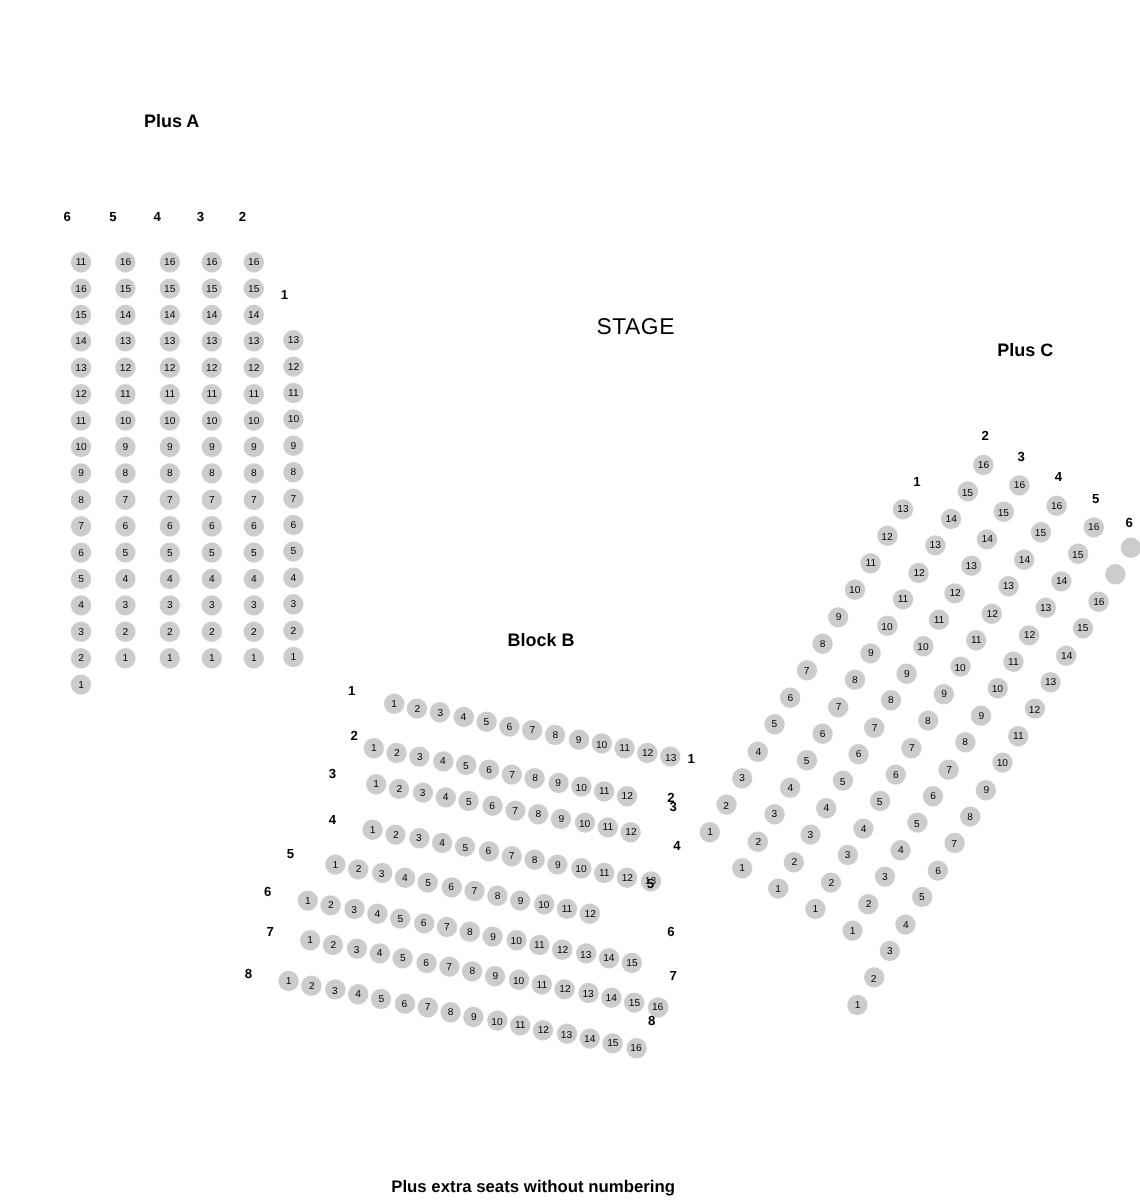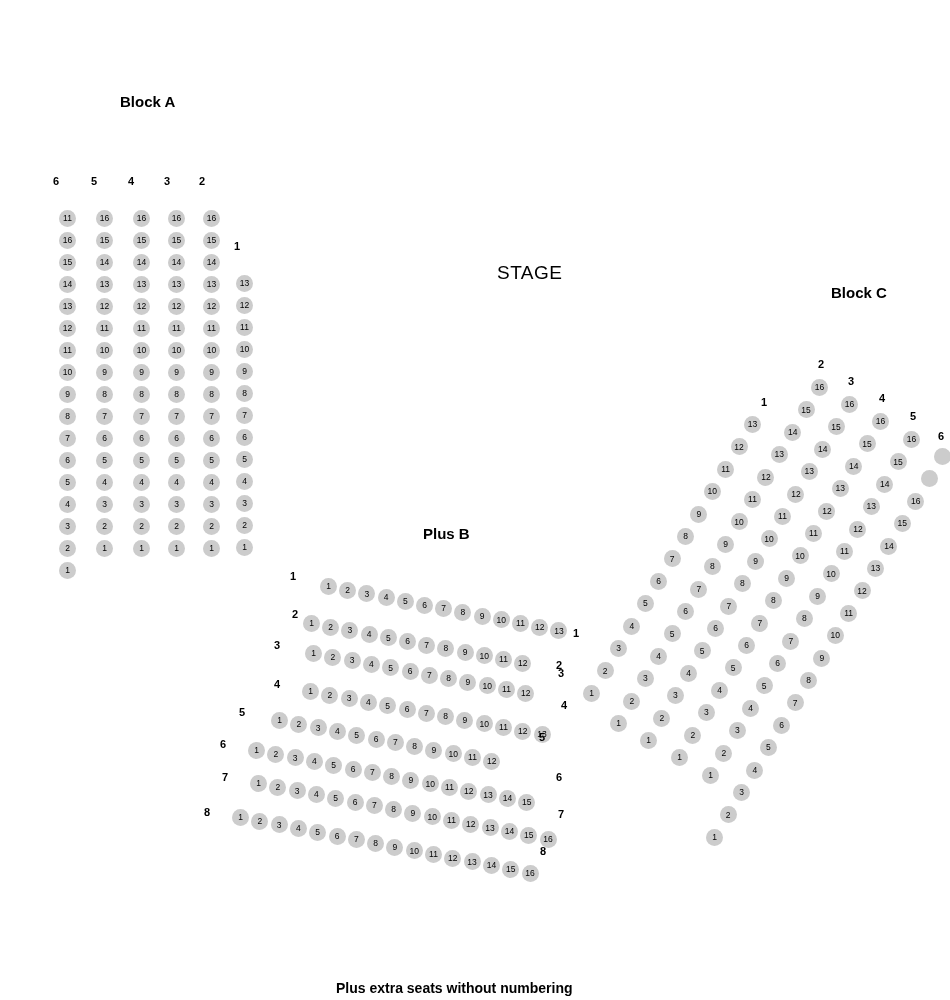--- a/index.html
+++ b/index.html
@@ -62,21 +62,21 @@
   }
   .seat.blank {
     color: transparent;
   }
 </style>
 </head>
 <body>
 
 <div id="stage-map">
     <div class="label stage-label" style="left: 497px; top: 262px;">STAGE</div>
-    <div class="label block-title" style="left: 120px; top: 93px;">Block A</div>
+    <div class="label block-title" style="left: 120px; top: 93px;">Plus A</div>
     <div class="label row-label" style="left: 53px; top: 175px;">6</div>
     <div class="seat" style="left: 59px; top: 210px;">11</div>
     <div class="seat" style="left: 59px; top: 232px;">16</div>
     <div class="seat" style="left: 59px; top: 254px;">15</div>
     <div class="seat" style="left: 59px; top: 276px;">14</div>
     <div class="seat" style="left: 59px; top: 298px;">13</div>
     <div class="seat" style="left: 59px; top: 320px;">12</div>
     <div class="seat" style="left: 59px; top: 342px;">11</div>
     <div class="seat" style="left: 59px; top: 364px;">10</div>
     <div class="seat" style="left: 59px; top: 386px;">9</div>
@@ -163,21 +163,21 @@
     <div class="seat" style="left: 236px; top: 341px;">10</div>
     <div class="seat" style="left: 236px; top: 363px;">9</div>
     <div class="seat" style="left: 236px; top: 385px;">8</div>
     <div class="seat" style="left: 236px; top: 407px;">7</div>
     <div class="seat" style="left: 236px; top: 429px;">6</div>
     <div class="seat" style="left: 236px; top: 451px;">5</div>
     <div class="seat" style="left: 236px; top: 473px;">4</div>
     <div class="seat" style="left: 236px; top: 495px;">3</div>
     <div class="seat" style="left: 236px; top: 517px;">2</div>
     <div class="seat" style="left: 236px; top: 539px;">1</div>
-    <div class="label block-title" style="left: 423px; top: 525px;">Plus B</div>
+    <div class="label block-title" style="left: 423px; top: 525px;">Block B</div>
     <div class="label row-label" style="left: 290px; top: 570px;">1</div>
     <div class="label row-label" style="left: 573px; top: 627px;">1</div>
     <div class="seat" style="left: 320px; top: 578px;">1</div>
     <div class="seat" style="left: 339.2px; top: 581.7px;">2</div>
     <div class="seat" style="left: 358.4px; top: 585.4px;">3</div>
     <div class="seat" style="left: 377.6px; top: 589.1px;">4</div>
     <div class="seat" style="left: 396.8px; top: 592.8px;">5</div>
     <div class="seat" style="left: 416px; top: 596.5px;">6</div>
     <div class="seat" style="left: 435.2px; top: 600.2px;">7</div>
     <div class="seat" style="left: 454.4px; top: 603.9px;">8</div>
@@ -289,21 +289,21 @@
     <div class="seat" style="left: 347.8px; top: 831.2px;">7</div>
     <div class="seat" style="left: 367.1px; top: 834.9px;">8</div>
     <div class="seat" style="left: 386.4px; top: 838.6px;">9</div>
     <div class="seat" style="left: 405.7px; top: 842.3px;">10</div>
     <div class="seat" style="left: 425px; top: 846px;">11</div>
     <div class="seat" style="left: 444.3px; top: 849.7px;">12</div>
     <div class="seat" style="left: 463.6px; top: 853.4px;">13</div>
     <div class="seat" style="left: 482.9px; top: 857.1px;">14</div>
     <div class="seat" style="left: 502.2px; top: 860.8px;">15</div>
     <div class="seat" style="left: 521.5px; top: 864.5px;">16</div>
-    <div class="label block-title" style="left: 831px; top: 284px;">Block C</div>
+    <div class="label block-title" style="left: 831px; top: 284px;">Plus C</div>
     <div class="label row-label" style="left: 761px; top: 396px;">1</div>
     <div class="seat" style="left: 744px; top: 416px;">13</div>
     <div class="seat" style="left: 730.6px; top: 438.4px;">12</div>
     <div class="seat" style="left: 717.2px; top: 460.8px;">11</div>
     <div class="seat" style="left: 703.8px; top: 483.2px;">10</div>
     <div class="seat" style="left: 690.4px; top: 505.6px;">9</div>
     <div class="seat" style="left: 677px; top: 528px;">8</div>
     <div class="seat" style="left: 663.6px; top: 550.4px;">7</div>
     <div class="seat" style="left: 650.2px; top: 572.8px;">6</div>
     <div class="seat" style="left: 636.8px; top: 595.2px;">5</div>
@@ -391,14 +391,14 @@
     <div class="seat" style="left: 826.8px; top: 627.2px;">10</div>
     <div class="seat" style="left: 813.4px; top: 649.6px;">9</div>
     <div class="seat" style="left: 800px; top: 672px;">8</div>
     <div class="seat" style="left: 786.6px; top: 694.4px;">7</div>
     <div class="seat" style="left: 773.2px; top: 716.8px;">6</div>
     <div class="seat" style="left: 759.8px; top: 739.2px;">5</div>
     <div class="seat" style="left: 746.4px; top: 761.6px;">4</div>
     <div class="seat" style="left: 733px; top: 784px;">3</div>
     <div class="seat" style="left: 719.6px; top: 806.4px;">2</div>
     <div class="seat" style="left: 706.2px; top: 828.8px;">1</div>
-    <div class="label footer-label" style="left: 336px; top: 980px;">Plus extra seats without numbering</div>
+    <div class="label footer-label" style="left: 326px; top: 980px;">Plus extra seats without numbering</div>
   </div>
 
 </body></html>

